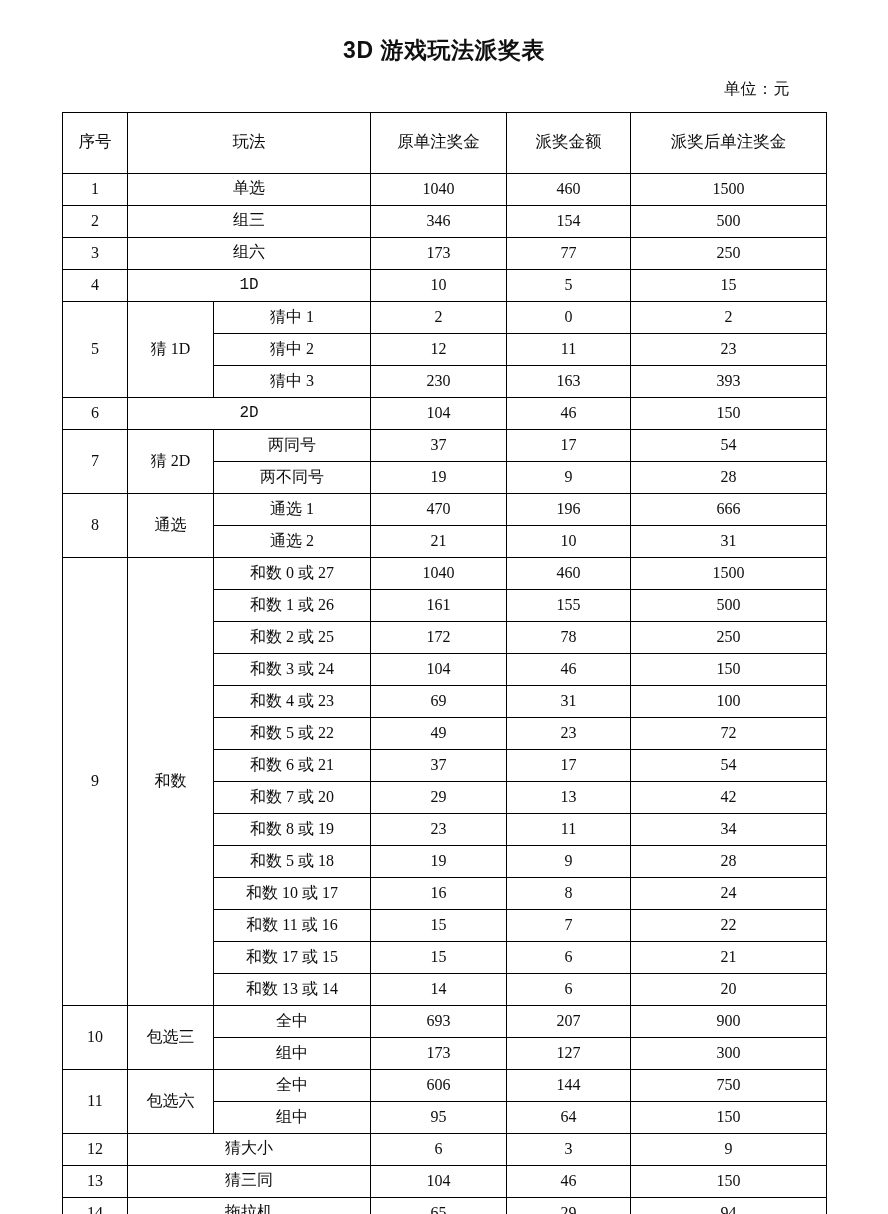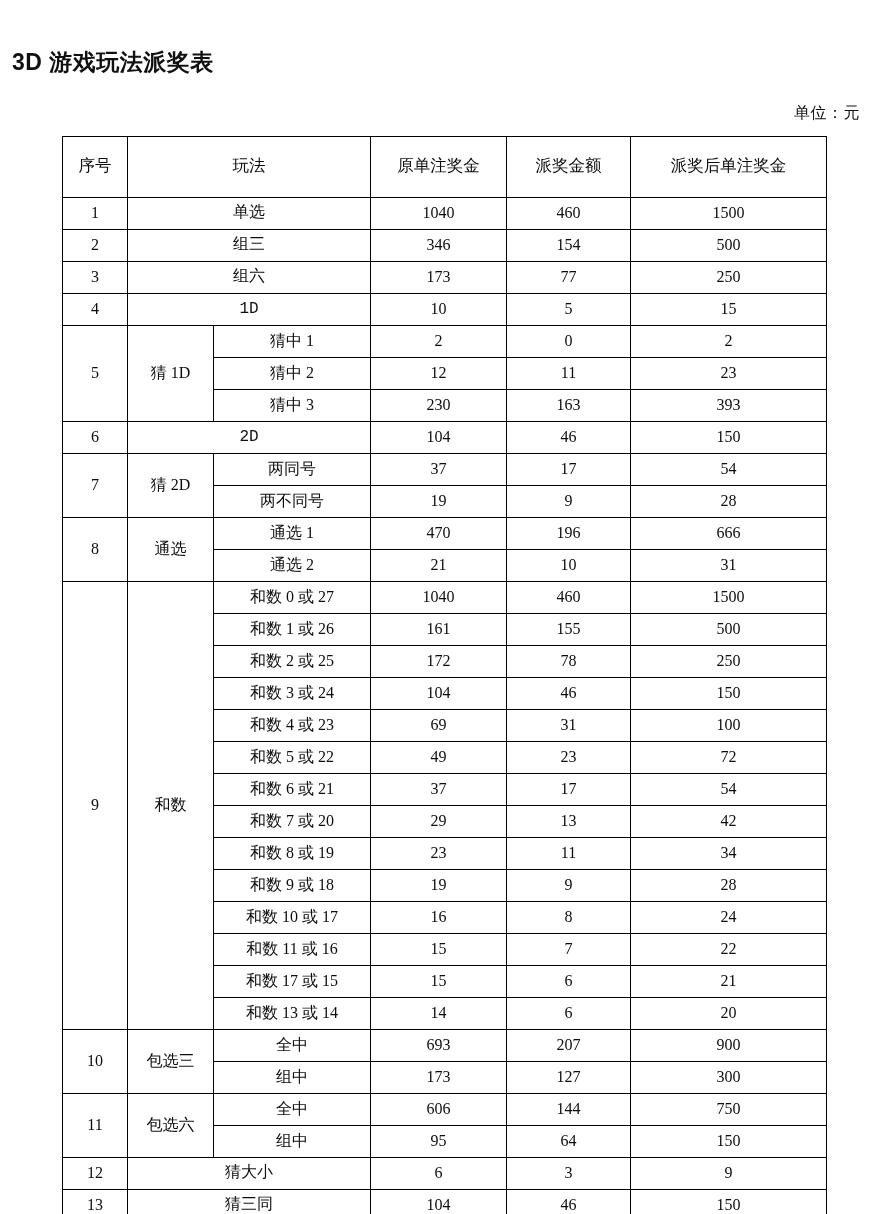--- a/index.html
+++ b/index.html
@@ -15,34 +15,34 @@
     color: #000000;
     -webkit-font-smoothing: antialiased;
   }
   .page {
     position: relative;
     width: 888px;
     height: 1214px;
     box-sizing: border-box;
   }
   .doc-title {
-    text-align: left;
+    text-align: center;
     font-family: "Liberation Sans", "DejaVu Sans", sans-serif;
     font-weight: bold;
     font-size: 23px;
     letter-spacing: 0.5px;
-    margin: 12px;
+    margin: 0;
     padding-top: 36px;
     line-height: 1.25;
     color: #101010;
   }
   .unit-line {
     text-align: right;
     font-size: 16px;
-    padding-right: 28px;
+    padding-right: 98px;
     padding-top: 14px;
     letter-spacing: 0.5px;
     color: #101010;
   }
   .table-wrap {
     padding: 12px 62px 0 62px;
     box-sizing: border-box;
   }
   table.award {
     border-collapse: collapse;
@@ -250,21 +250,21 @@
             <td class="num">13</td>
             <td class="num">42</td>
           </tr>
           <tr>
             <td>和数 8 或 19</td>
             <td class="num">23</td>
             <td class="num">11</td>
             <td class="num">34</td>
           </tr>
           <tr>
-            <td>和数 9 或 18</td>
+            <td>和数 5 或 18</td>
             <td class="num">19</td>
             <td class="num">9</td>
             <td class="num">28</td>
           </tr>
           <tr>
             <td>和数 10 或 17</td>
             <td class="num">16</td>
             <td class="num">8</td>
             <td class="num">24</td>
           </tr>

